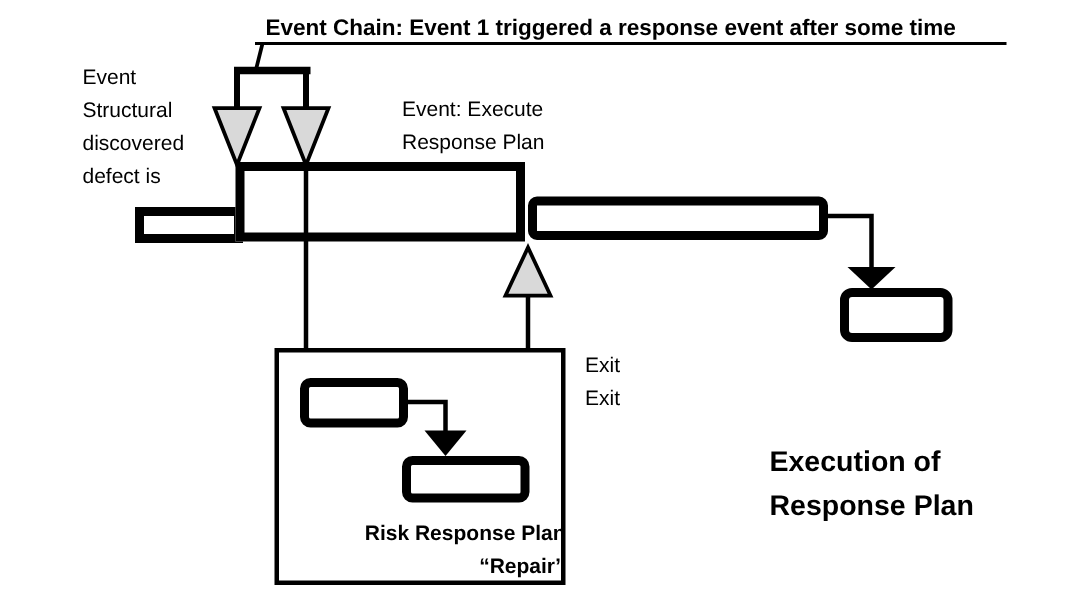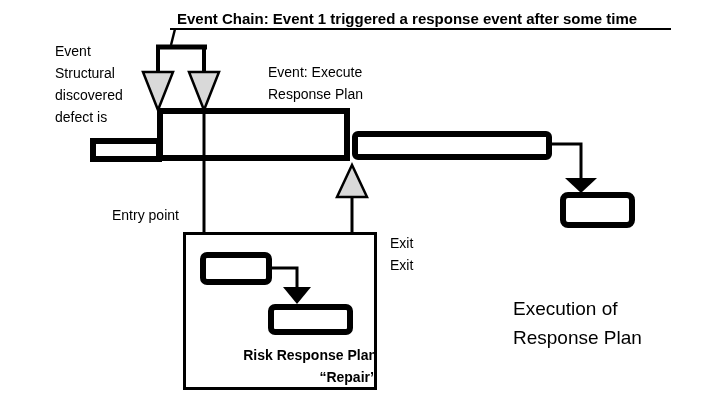--- a/index.html
+++ b/index.html
@@ -58,21 +58,21 @@
   .repair-caption {
     position: absolute;
     left: 183px; top: 344px; width: 194px;
     text-align: right;
     font-size: 14px; font-weight: bold; line-height: 22px;
     z-index: 4;
   }
   .execution-caption {
     position: absolute;
     left: 513px; top: 294px;
-    font-size: 19px; font-weight: normal; line-height: 29px;
+    font-size: 19px; font-weight: bold; line-height: 29px;
     white-space: nowrap;
     z-index: 4;
   }
 </style>
 </head>
 <body>
 
 <div class="canvas">
 
   <div class="title">Event Chain: Event 1 triggered a response event after some time</div>
@@ -114,21 +114,20 @@
     <div>discovered</div>
     <div>defect is</div>
   </div>
 
   <div class="lbl" style="left:240px; top:61px;margin-left:28px;">
     <div>Event: Execute</div>
     <div>Response Plan</div>
   </div>
 
 
-  <div class="lbl" style="left:112px; top:204px;">Entry point</div>
 
   <div class="lbl" style="left:390px; top:232px;">
     <div>Exit</div>
     <div>Exit</div>
   </div>
 
   <div class="repair-caption">
     <div>Risk Response Plan</div>
     <div>“Repair”</div>
   </div>

